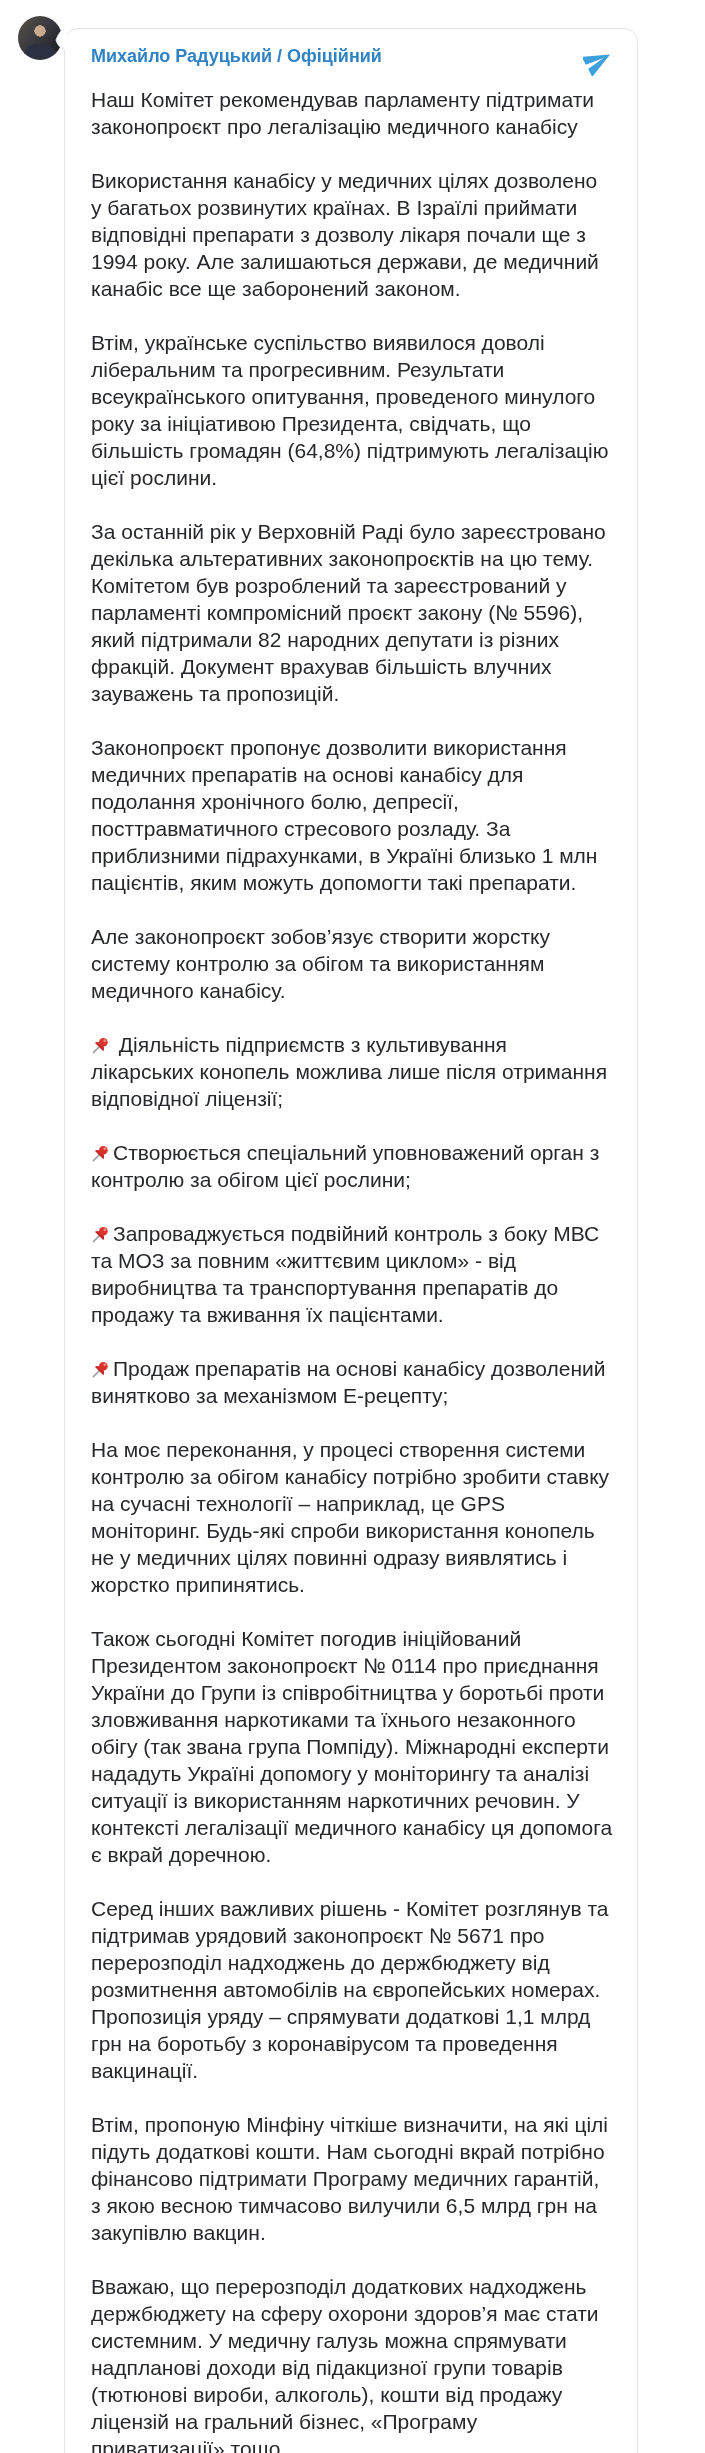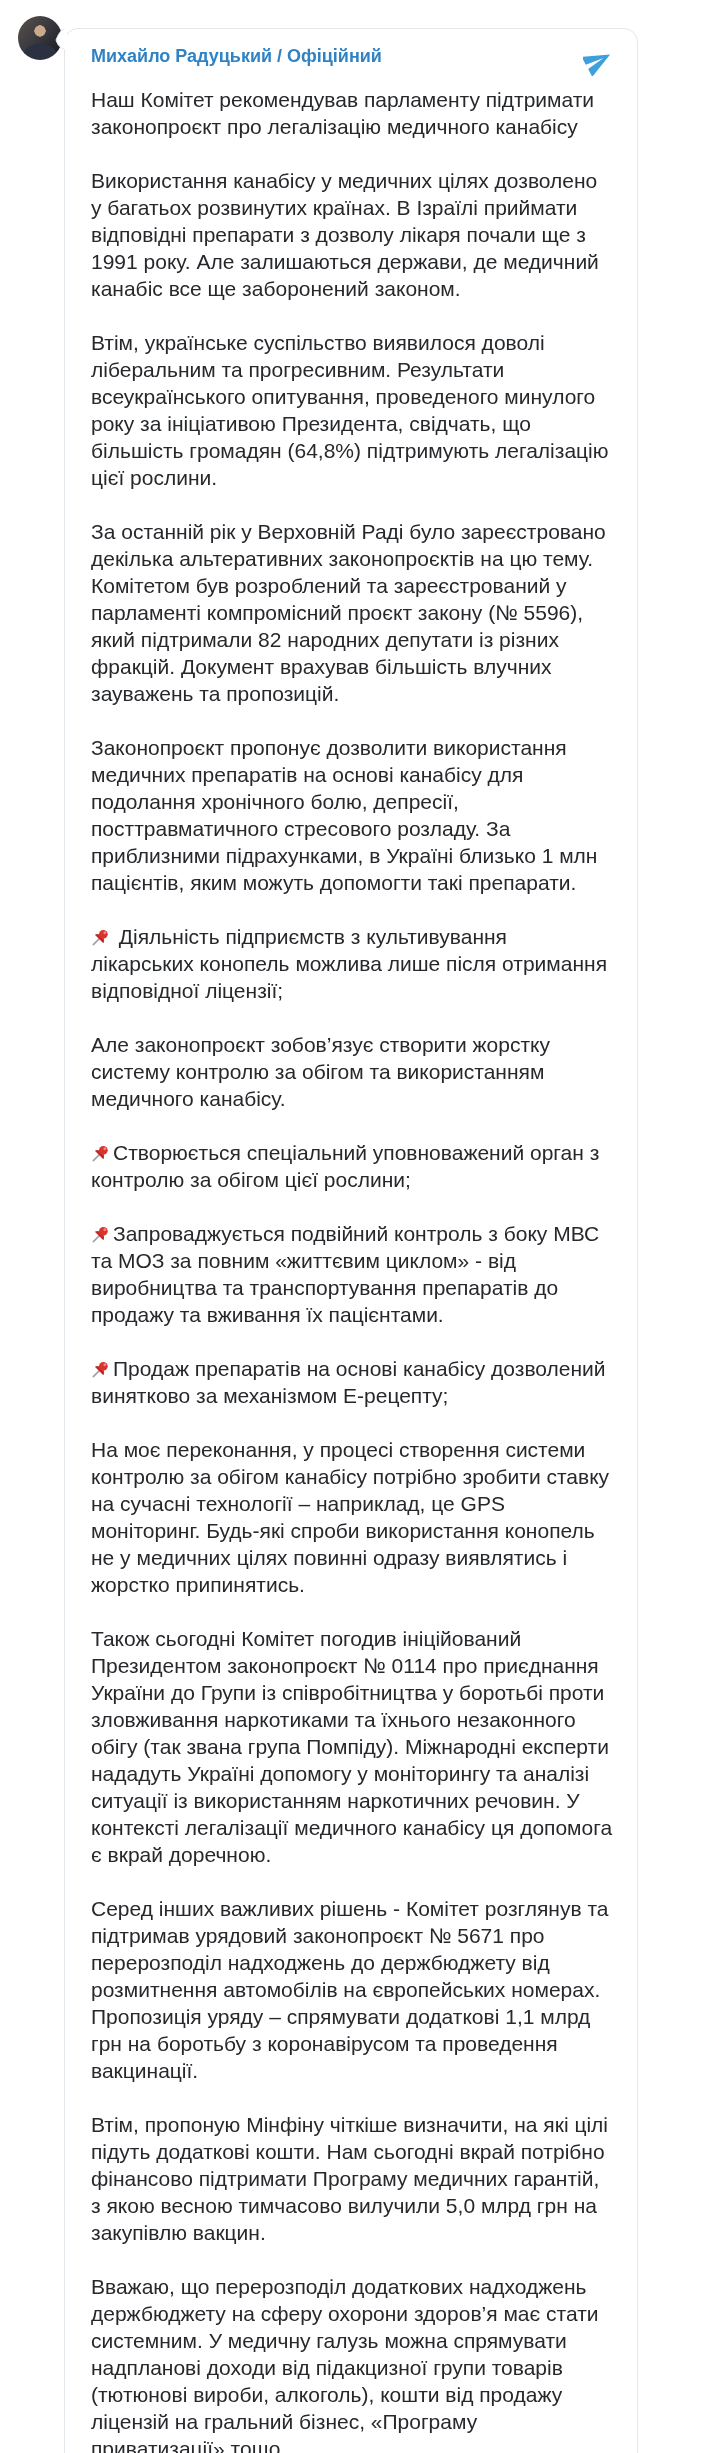--- a/index.html
+++ b/index.html
@@ -55,31 +55,31 @@
         <a class="author">Михайло Радуцький / Офіційний</a>
         <svg class="plane" viewBox="0 0 24 24" aria-hidden="true">
           <g transform="rotate(-28 12 12)">
             <path d="M2 21 L23 12 L2 3 L2 10 L17 12 L2 14 Z" fill="#3da0dc"></path>
           </g>
         </svg>
       </div>
 
       <div class="body-text">
           <p class="para">Наш Комітет рекомендував парламенту підтримати законопроєкт про легалізацію медичного канабісу</p>
-          <p class="para">Використання канабісу у медичних цілях дозволено у багатьох розвинутих країнах. В Ізраїлі приймати відповідні препарати з дозволу лікаря почали ще з 1991 року. Але залишаються держави, де медичний канабіс все ще заборонений законом.</p>
+          <p class="para">Використання канабісу у медичних цілях дозволено у багатьох розвинутих країнах. В Ізраїлі приймати відповідні препарати з дозволу лікаря почали ще з 1994 року. Але залишаються держави, де медичний канабіс все ще заборонений законом.</p>
           <p class="para">Втім, українське суспільство виявилося доволі ліберальним та прогресивним. Результати всеукраїнського опитування, проведеного минулого року за ініціативою Президента, свідчать, що більшість громадян (64,8%) підтримують легалізацію цієї рослини.</p>
           <p class="para">За останній рік у Верховній Раді було зареєстровано декілька альтеративних законопроєктів на цю тему. Комітетом був розроблений та зареєстрований у парламенті компромісний проєкт закону (№ 5596), який підтримали 82 народних депутати із різних фракцій. Документ врахував більшість влучних зауважень та пропозицій.</p>
           <p class="para">Законопроєкт пропонує дозволити використання медичних препаратів на основі канабісу для подолання хронічного болю, депресії, посттравматичного стресового розладу. За приблизними підрахунками, в Україні близько 1 млн пацієнтів, яким можуть допомогти такі препарати.</p>
+          <p class="para">Але законопроєкт зобов’язує створити жорстку систему контролю за обігом та використанням медичного канабісу.</p>
           <p class="para"><svg class="pin-icon" viewBox="0 0 20 20" aria-hidden="true">
     <line x1="2.5" y1="17.5" x2="9.5" y2="10.5" stroke="#9aa0a6" stroke-width="1.7" stroke-linecap="round"></line>
     <path d="M8.5 11.5 L13 16 C14 14 14 12.5 13.2 11 L9 6.8 C7.5 6 6 6 4 7 Z" fill="#c62828"></path>
     <circle cx="13" cy="6.6" r="4.6" fill="#d9342e"></circle>
     <circle cx="14.6" cy="5" r="1.5" fill="#ef8a80"></circle>
   </svg> Діяльність підприємств з культивування лікарських конопель можлива лише після отримання відповідної ліцензії;</p>
-          <p class="para">Але законопроєкт зобов’язує створити жорстку систему контролю за обігом та використанням медичного канабісу.</p>
           <p class="para"><svg class="pin-icon" viewBox="0 0 20 20" aria-hidden="true">
     <line x1="2.5" y1="17.5" x2="9.5" y2="10.5" stroke="#9aa0a6" stroke-width="1.7" stroke-linecap="round"></line>
     <path d="M8.5 11.5 L13 16 C14 14 14 12.5 13.2 11 L9 6.8 C7.5 6 6 6 4 7 Z" fill="#c62828"></path>
     <circle cx="13" cy="6.6" r="4.6" fill="#d9342e"></circle>
     <circle cx="14.6" cy="5" r="1.5" fill="#ef8a80"></circle>
   </svg>Створюється спеціальний уповноважений орган з контролю за обігом цієї рослини;</p>
           <p class="para"><svg class="pin-icon" viewBox="0 0 20 20" aria-hidden="true">
     <line x1="2.5" y1="17.5" x2="9.5" y2="10.5" stroke="#9aa0a6" stroke-width="1.7" stroke-linecap="round"></line>
     <path d="M8.5 11.5 L13 16 C14 14 14 12.5 13.2 11 L9 6.8 C7.5 6 6 6 4 7 Z" fill="#c62828"></path>
     <circle cx="13" cy="6.6" r="4.6" fill="#d9342e"></circle>
@@ -87,21 +87,21 @@
   </svg>Запроваджується подвійний контроль з боку МВС та МОЗ за повним «життєвим циклом» - від виробництва та транспортування препаратів до продажу та вживання їх пацієнтами.</p>
           <p class="para"><svg class="pin-icon" viewBox="0 0 20 20" aria-hidden="true">
     <line x1="2.5" y1="17.5" x2="9.5" y2="10.5" stroke="#9aa0a6" stroke-width="1.7" stroke-linecap="round"></line>
     <path d="M8.5 11.5 L13 16 C14 14 14 12.5 13.2 11 L9 6.8 C7.5 6 6 6 4 7 Z" fill="#c62828"></path>
     <circle cx="13" cy="6.6" r="4.6" fill="#d9342e"></circle>
     <circle cx="14.6" cy="5" r="1.5" fill="#ef8a80"></circle>
   </svg>Продаж препаратів на основі канабісу дозволений винятково за механізмом Е-рецепту;</p>
           <p class="para">На моє переконання, у процесі створення системи контролю за обігом канабісу потрібно зробити ставку на сучасні технології – наприклад, це GPS моніторинг. Будь-які спроби використання конопель не у медичних цілях повинні одразу виявлятись і жорстко припинятись.</p>
           <p class="para">Також сьогодні Комітет погодив ініційований Президентом законопроєкт № 0114 про приєднання України до Групи із співробітництва у боротьбі проти зловживання наркотиками та їхнього незаконного обігу (так звана група Помпіду). Міжнародні експерти нададуть Україні допомогу у моніторингу та аналізі ситуації із використанням наркотичних речовин. У контексті легалізації медичного канабісу ця допомога є вкрай доречною.</p>
           <p class="para">Серед інших важливих рішень - Комітет розглянув та підтримав урядовий законопроєкт № 5671 про перерозподіл надходжень до держбюджету від розмитнення автомобілів на європейських номерах. Пропозиція уряду – спрямувати додаткові 1,1 млрд грн на боротьбу з коронавірусом та проведення вакцинації.</p>
-          <p class="para">Втім, пропоную Мінфіну чіткіше визначити, на які цілі підуть додаткові кошти. Нам сьогодні вкрай потрібно фінансово підтримати Програму медичних гарантій, з якою весною тимчасово вилучили 5,0 млрд грн на закупівлю вакцин.</p>
+          <p class="para">Втім, пропоную Мінфіну чіткіше визначити, на які цілі підуть додаткові кошти. Нам сьогодні вкрай потрібно фінансово підтримати Програму медичних гарантій, з якою весною тимчасово вилучили 6,5 млрд грн на закупівлю вакцин.</p>
           <p class="para">Вважаю, що перерозподіл додаткових надходжень держбюджету на сферу охорони здоров’я має стати системним. У медичну галузь можна спрямувати надпланові доходи від підакцизної групи товарів (тютюнові вироби, алкоголь), кошти від продажу ліцензій на гральний бізнес, «Програму приватизації» тощо.</p>
         </div>
 
       <div class="msg-footer">
         <a class="post-link">t.me/radutsky/840</a>
         <span class="meta">
           <span class="views-num">53</span>
           <svg class="eye" viewBox="0 0 24 15" aria-hidden="true">
             <path d="M12 1.2 C7 1.2 3.3 4 1.2 7.5 C3.3 11 7 13.8 12 13.8 C17 13.8 20.7 11 22.8 7.5 C20.7 4 17 1.2 12 1.2 Z" fill="none" stroke="#99a4b0" stroke-width="1.7"></path>
             <circle cx="12" cy="7.5" r="2.8" fill="#99a4b0"></circle>

